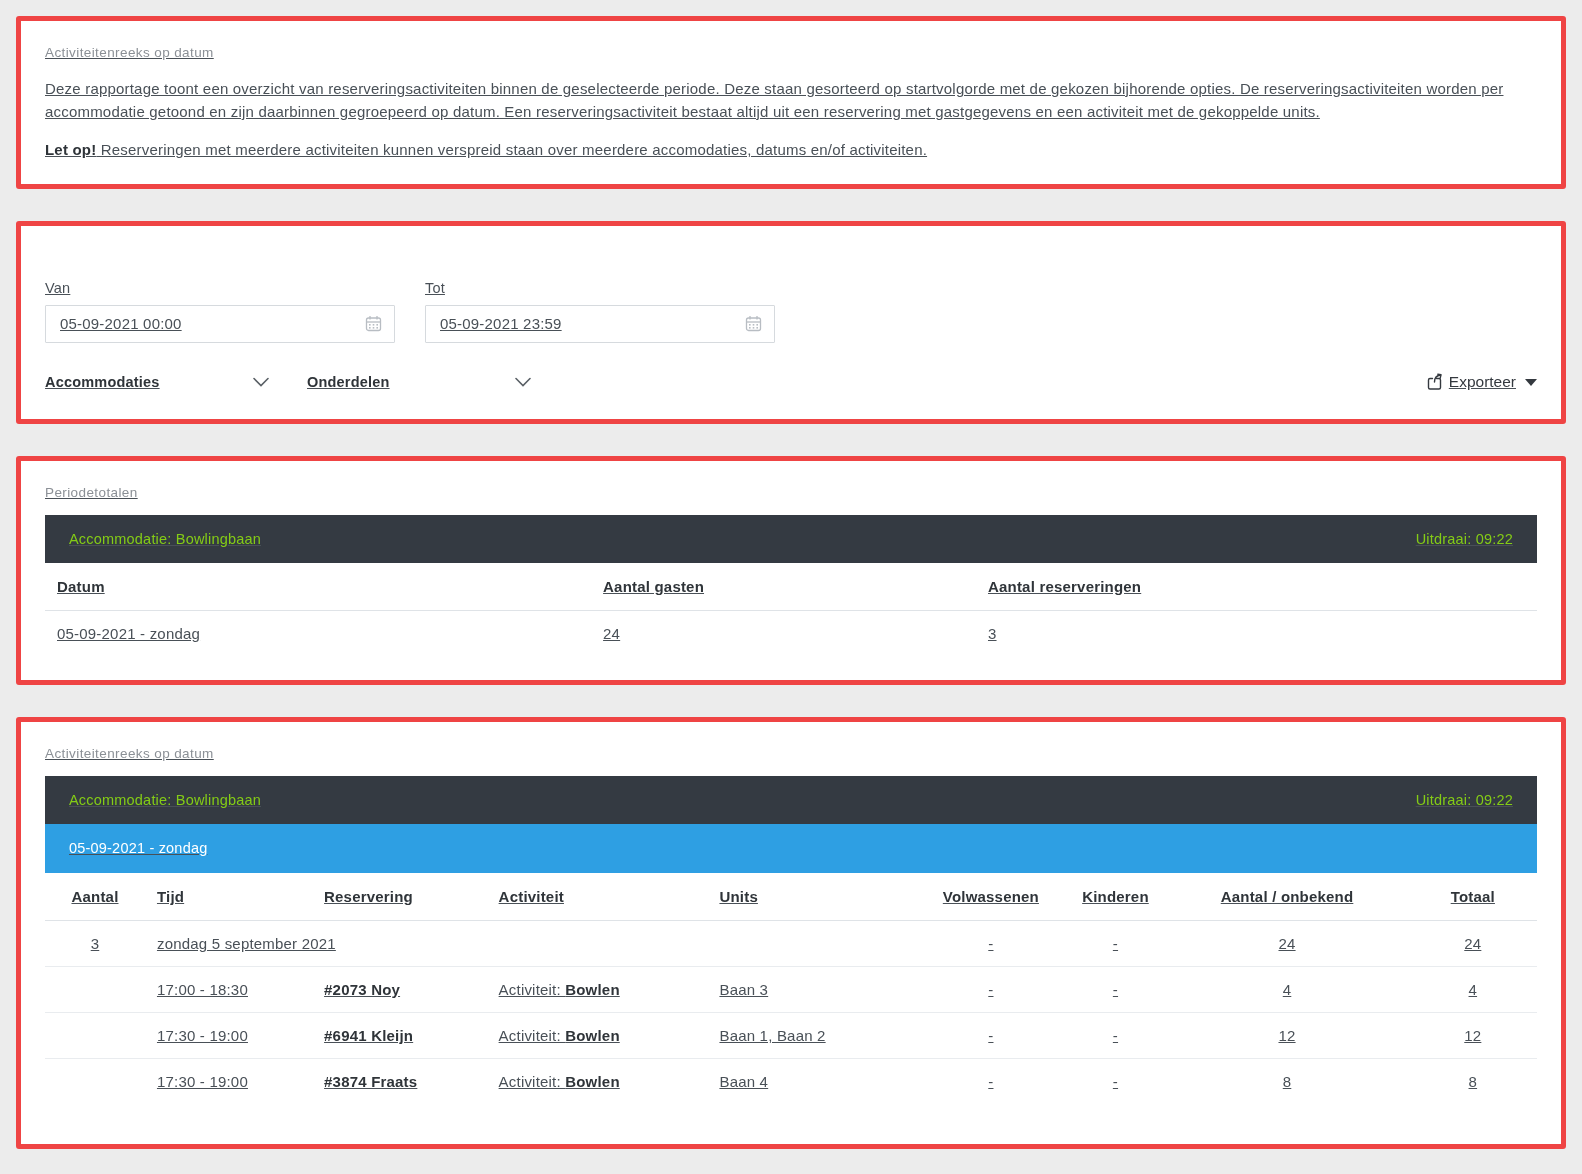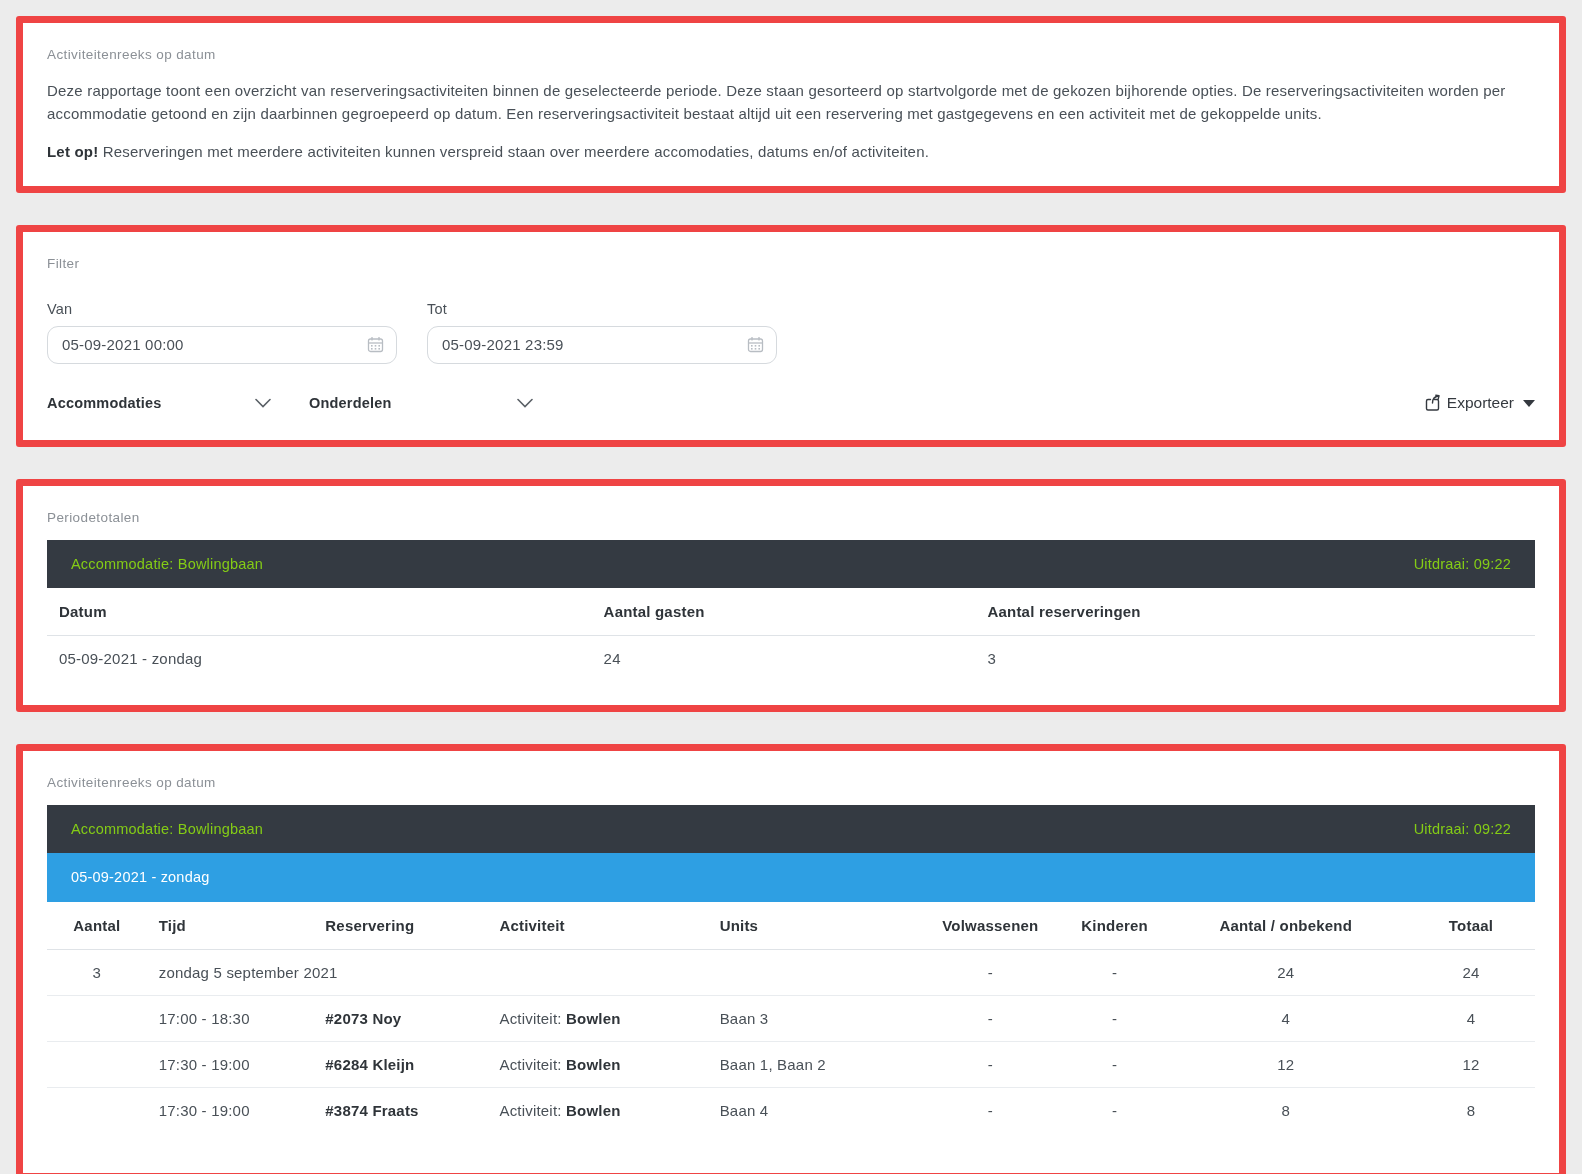--- a/index.html
+++ b/index.html
@@ -7,24 +7,25 @@
   body {
     width: 1582px;
     min-height: 1174px;
     background: #ececec;
     font-family: "Liberation Sans", "DejaVu Sans", sans-serif;
     color: #495057;
     letter-spacing: 0.2px;
   }
   .panel {
     background: #ffffff;
-    border: 7px solid #ef4444;
+    border: 5px solid #ef4444;
     border-radius: 3px;
     margin: 0 16px 32px 16px;
     padding: 24px;
+    text-decoration: underline;
   }
   .panel:first-of-type { margin-top: 16px; }
   .panel-title {
     color: #8b9096;
     font-size: 13.5px;
     letter-spacing: 0.4px;
   }
   
   .intro-text {
     margin: 18px 0 16px 0;
@@ -32,21 +33,21 @@
     line-height: 1.52;
   }
   .intro-note { margin: 17px 0 2px 0; font-size: 15px; }
   .intro-note b { color: #2f3439; margin-top: 28px; }
   
   .filter-fields { display: flex; gap: 30px; margin-top: 30px; }
   .field { width: 350px; }
   .field-label { display: block; font-size: 14.5px; margin-bottom: 9px; color: #495057; }
   .text-input {
     display: flex; align-items: center; justify-content: space-between;
-    height: 38px; border: 1px solid #d6dade; border-radius: 11px;
+    height: 38px; border: 1px solid #d6dade; border-radius: 1px;
     padding: 0 12px; background: #fff;
   }
   .text-input input {
     border: none; outline: none; width: 100%;
     font-family: inherit; font-size: 15px; color: #495057; letter-spacing: 0.2px;
     background: transparent;
   }
   .cal-icon { flex: 0 0 auto; margin-left: 8px; display: flex; }
   .filter-row2 { display: flex; align-items: center; margin-top: 26px; min-height: 26px; }
   .dropdown {
@@ -92,21 +93,20 @@
 </head>
 <body>
 
 <section class="panel">
   <div class="panel-title">Activiteitenreeks op datum</div>
   <p class="intro-text">Deze rapportage toont een overzicht van reserveringsactiviteiten binnen de geselecteerde periode. Deze staan gesorteerd op startvolgorde met de gekozen bijhorende opties. De reserveringsactiviteiten worden per accommodatie getoond en zijn daarbinnen gegroepeerd op datum. Een reserveringsactiviteit bestaat altijd uit een reservering met gastgegevens en een activiteit met de gekoppelde units.</p>
   <p class="intro-note"><b>Let op!</b><span> Reserveringen met meerdere activiteiten kunnen verspreid staan over meerdere accomodaties, datums en/of activiteiten.</span></p>
 </section>
 
 <section class="panel">
-  <div class="panel-title">Filter</div>
   <div class="filter-fields">
     <div class="field">
       <label class="field-label">Van</label>
       <div class="text-input">
         <input type="text" value="05-09-2021 00:00" style="">
         <span class="cal-icon">
           <svg width="17" height="17" viewBox="0 0 17 17" fill="none" stroke="#b8bdc3" stroke-width="1.3">
             <rect x="1.5" y="3" width="14" height="12.5" rx="2"></rect>
             <line x1="5" y1="1" x2="5" y2="4.5"></line>
             <line x1="12" y1="1" x2="12" y2="4.5"></line>
@@ -258,21 +258,21 @@
         <td><span>Activiteit: </span><strong>Bowlen</strong></td>
         <td>Baan 3</td>
         <td class="c">-</td>
         <td class="c">-</td>
         <td class="c">4</td>
         <td class="c">4</td>
       </tr>
       <tr>
         <td class="c"></td>
         <td>17:30 - 19:00</td>
-        <td><strong>#6284 Kleijn</strong></td>
+        <td><strong>#6941 Kleijn</strong></td>
         <td><span>Activiteit: </span><strong>Bowlen</strong></td>
         <td>Baan 1, Baan 2</td>
         <td class="c">-</td>
         <td class="c">-</td>
         <td class="c">12</td>
         <td class="c">12</td>
       </tr>
       <tr>
         <td class="c"></td>
         <td>17:30 - 19:00</td>

